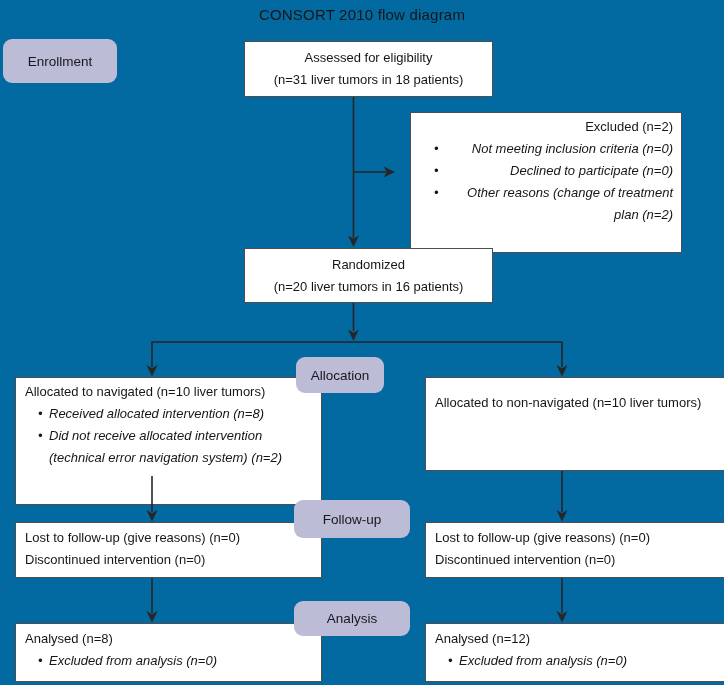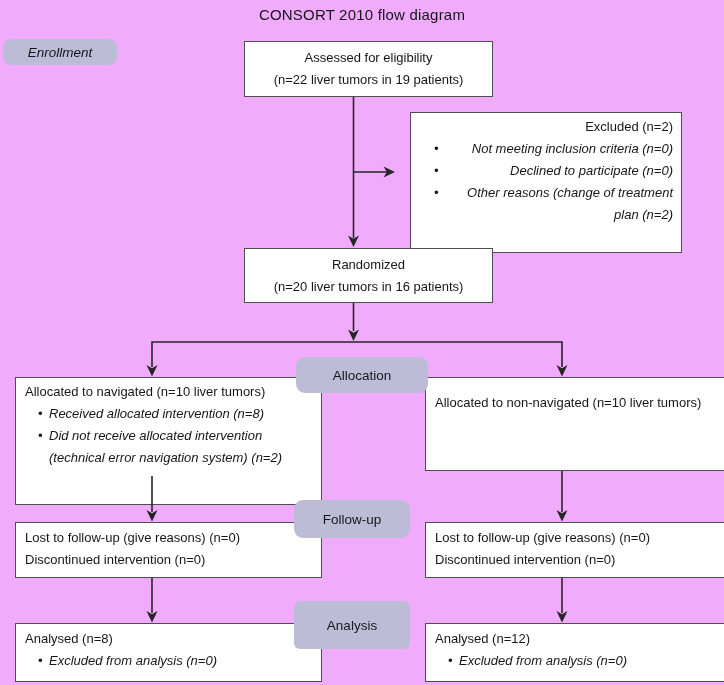--- a/index.html
+++ b/index.html
@@ -1,36 +1,36 @@
 <!DOCTYPE html>
 <html style="--badge-fill: #bcbcd6; --box-border: #4e4e4e; --arrow: #262626; --text: #161616;"><head>
 <meta charset="utf-8">
 <style>
   html,body { margin:0; padding:0; background:#ffffff; }
   .page {
-    position:relative; width:724px; height:685px; background:#f0abfc;
+    position:relative; width:724px; height:685px; background:#0369a1;
     font-family:"Liberation Sans","DejaVu Sans",sans-serif;
     color:var(--text,#161616);
     overflow:hidden;
   }
   .diagram-title {
     position:absolute; top:6px; left:0; width:100%;
     text-align:center; font-size:15px; letter-spacing:.2px;
   }
   .badge {
     position:absolute; z-index:3;
     background:var(--badge-fill,#bcbcd6);
     border-radius:9px;
     display:flex; align-items:center; justify-content:center;
     font-size:13.5px; color:#17171f;
   }
-  .b-enrollment { left:3px;   top:39px;  width:114px; height:26px;font-style:italic; }
-  .b-allocation { left:296px; top:357px; width:132px; height:36px; }
+  .b-enrollment { left:3px;   top:39px;  width:114px; height:44px; }
+  .b-allocation { left:296px; top:357px; width:88px; height:36px; }
   .b-followup   { left:294px; top:500px; width:116px; height:38px; }
-  .b-analysis   { left:294px; top:601px; width:116px; height:48px;border-radius:6px; }
+  .b-analysis   { left:294px; top:601px; width:116px; height:35px; }
 
   .box {
     position:absolute; z-index:1; background:#ffffff;
     border:1.5px solid var(--box-border,#4e4e4e);
     box-sizing:border-box; font-size:13px; line-height:22px;margin-left:15px;
   }
   .box.center { display:flex; flex-direction:column; justify-content:center; text-align:center; }
 
   .bx-assessed    { left:229px; top:41px;  width:249px; height:56px; }
   .bx-excluded    { left:395px; top:112px; width:272px; height:141px; padding:3px 8px 0 10px;text-align:right; }
@@ -88,21 +88,21 @@
     <path d="M562 622.5 L556.5 611 L562 614.3 L567.5 611 Z"></path>
   </svg>
 
   <div class="badge b-enrollment">Enrollment</div>
   <div class="badge b-allocation">Allocation</div>
   <div class="badge b-followup">Follow-up</div>
   <div class="badge b-analysis">Analysis</div>
 
   <div class="box center bx-assessed">
     <div>Assessed for eligibility</div>
-    <div>(n=22 liver tumors in 19 patients)</div>
+    <div>(n=31 liver tumors in 18 patients)</div>
   </div>
 
   <div class="box bx-excluded">
     <div>Excluded (n=2)</div>
     <ul>
       <li>Not meeting inclusion criteria (n=0)</li>
       <li>Declined to participate (n=0)</li>
       <li>Other reasons (change of treatment plan (n=2)</li>
     </ul>
   </div>

